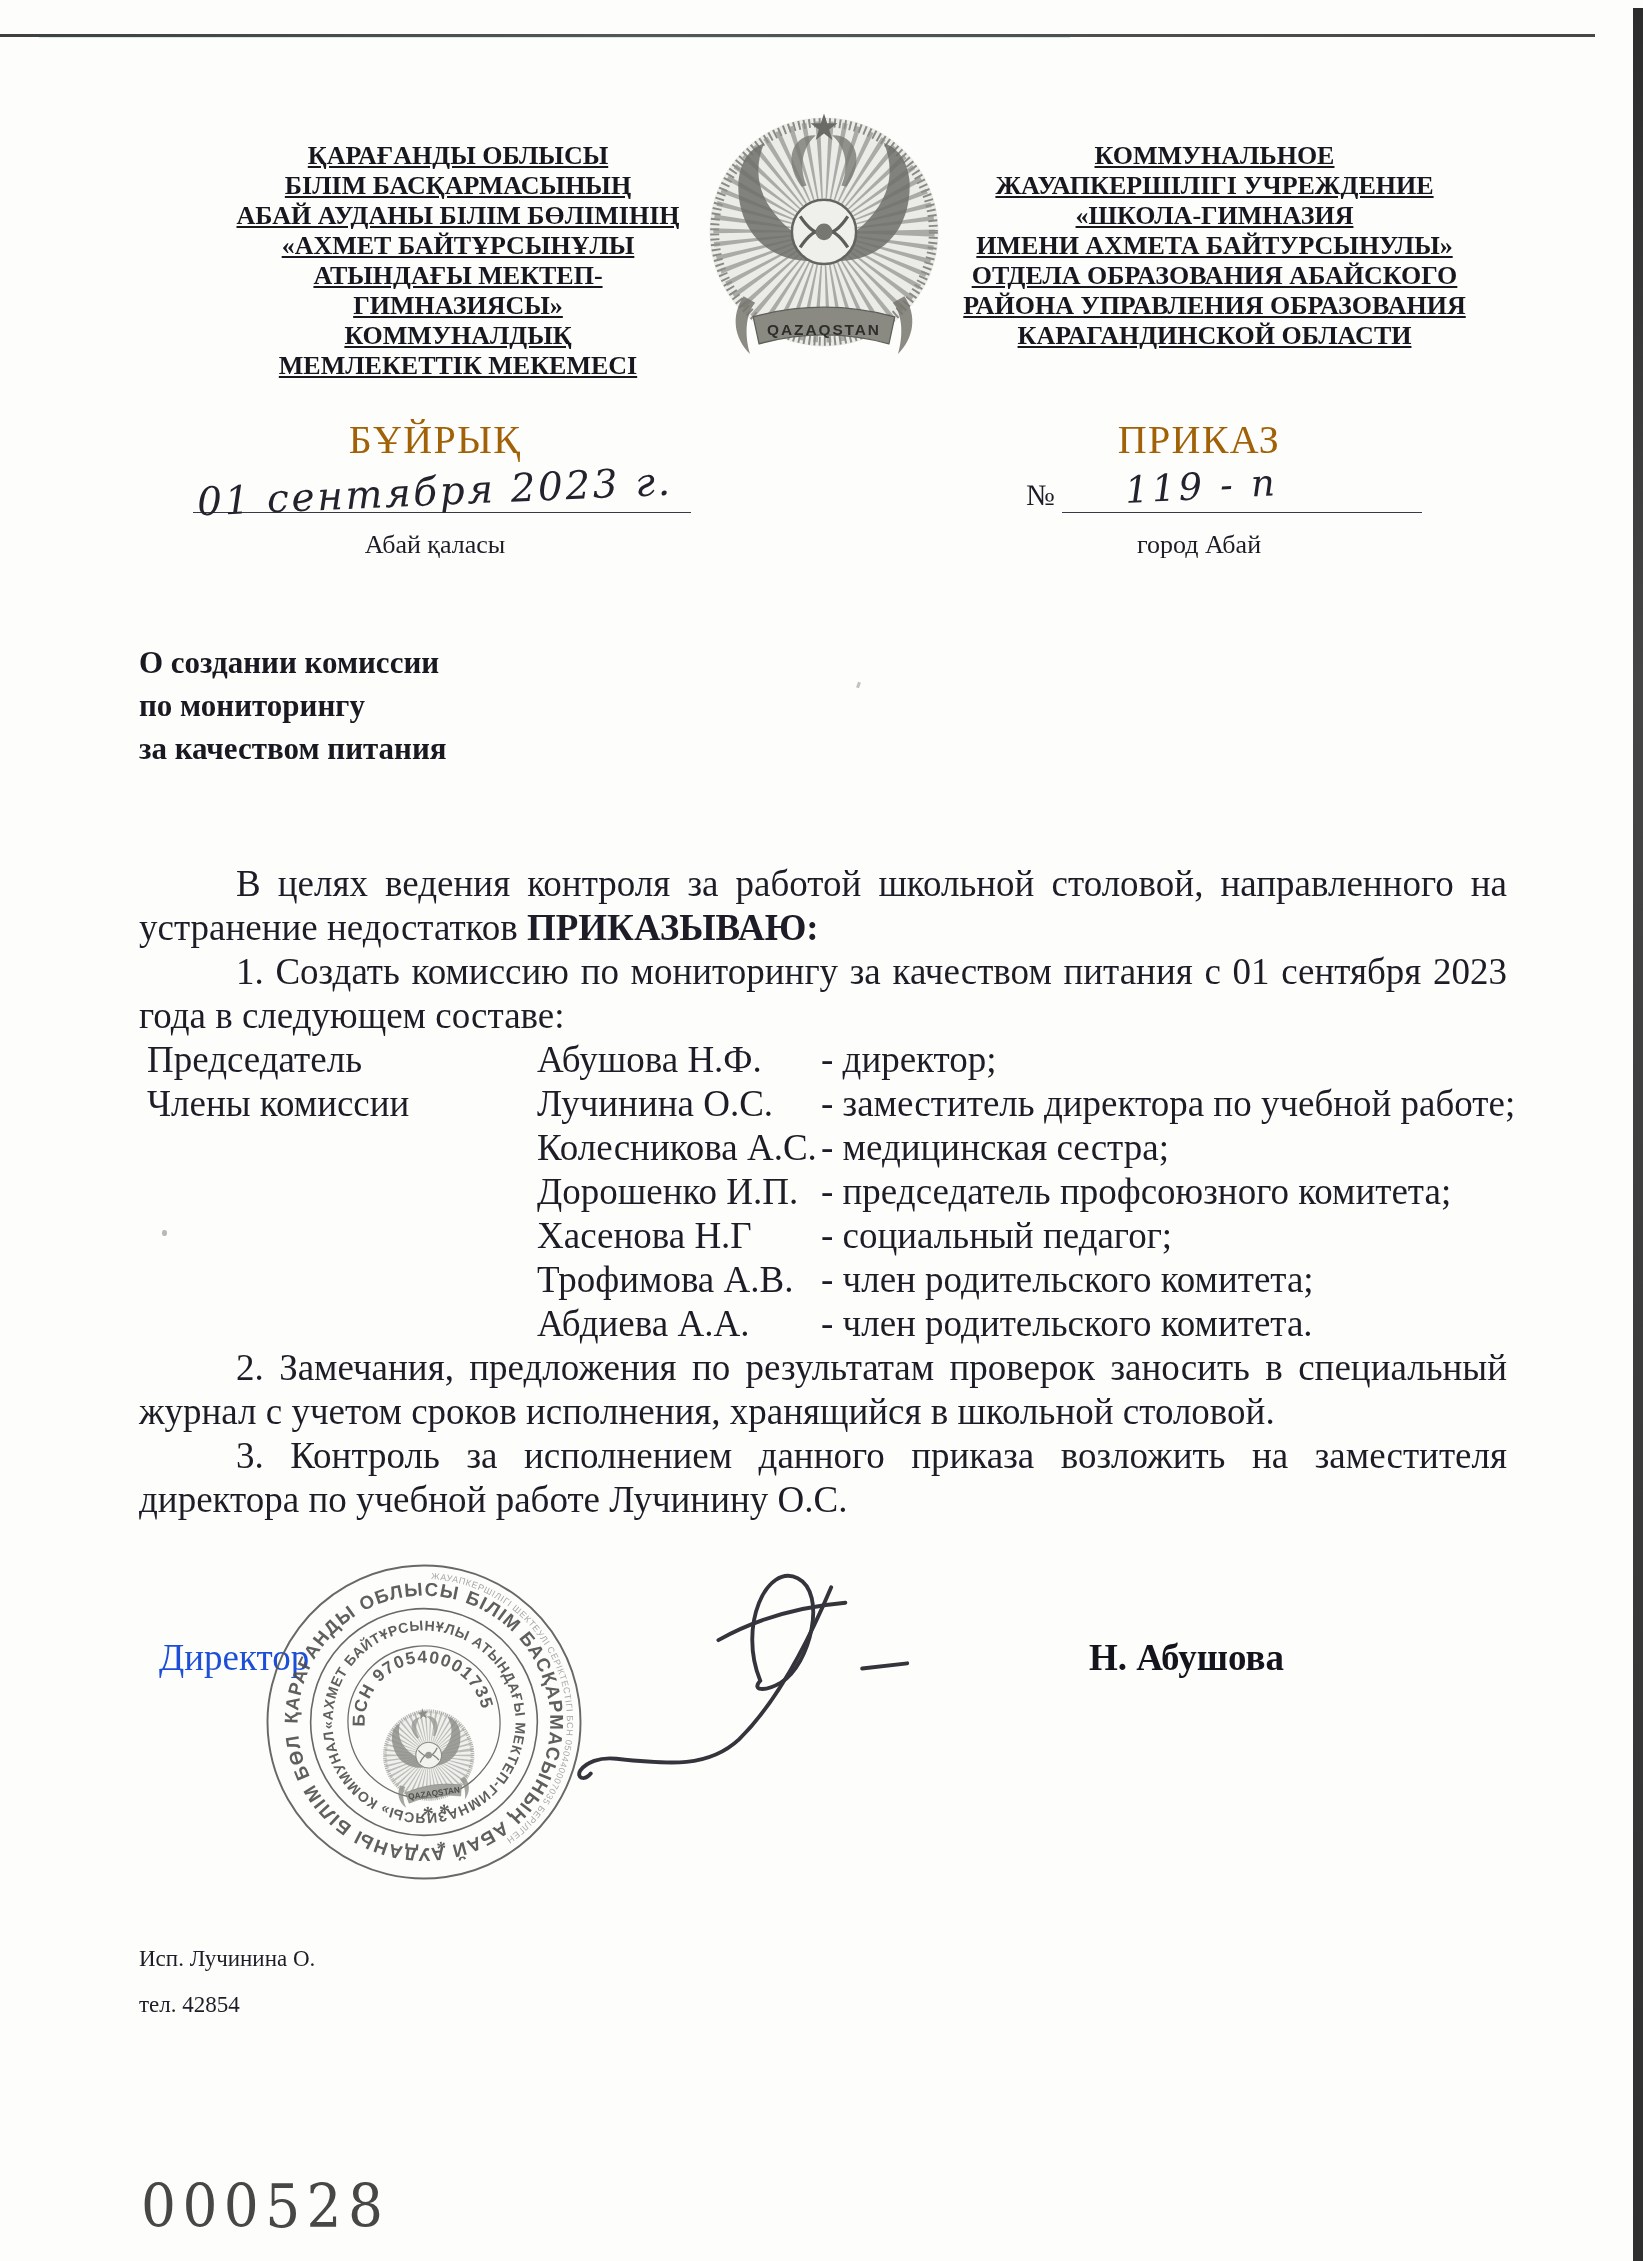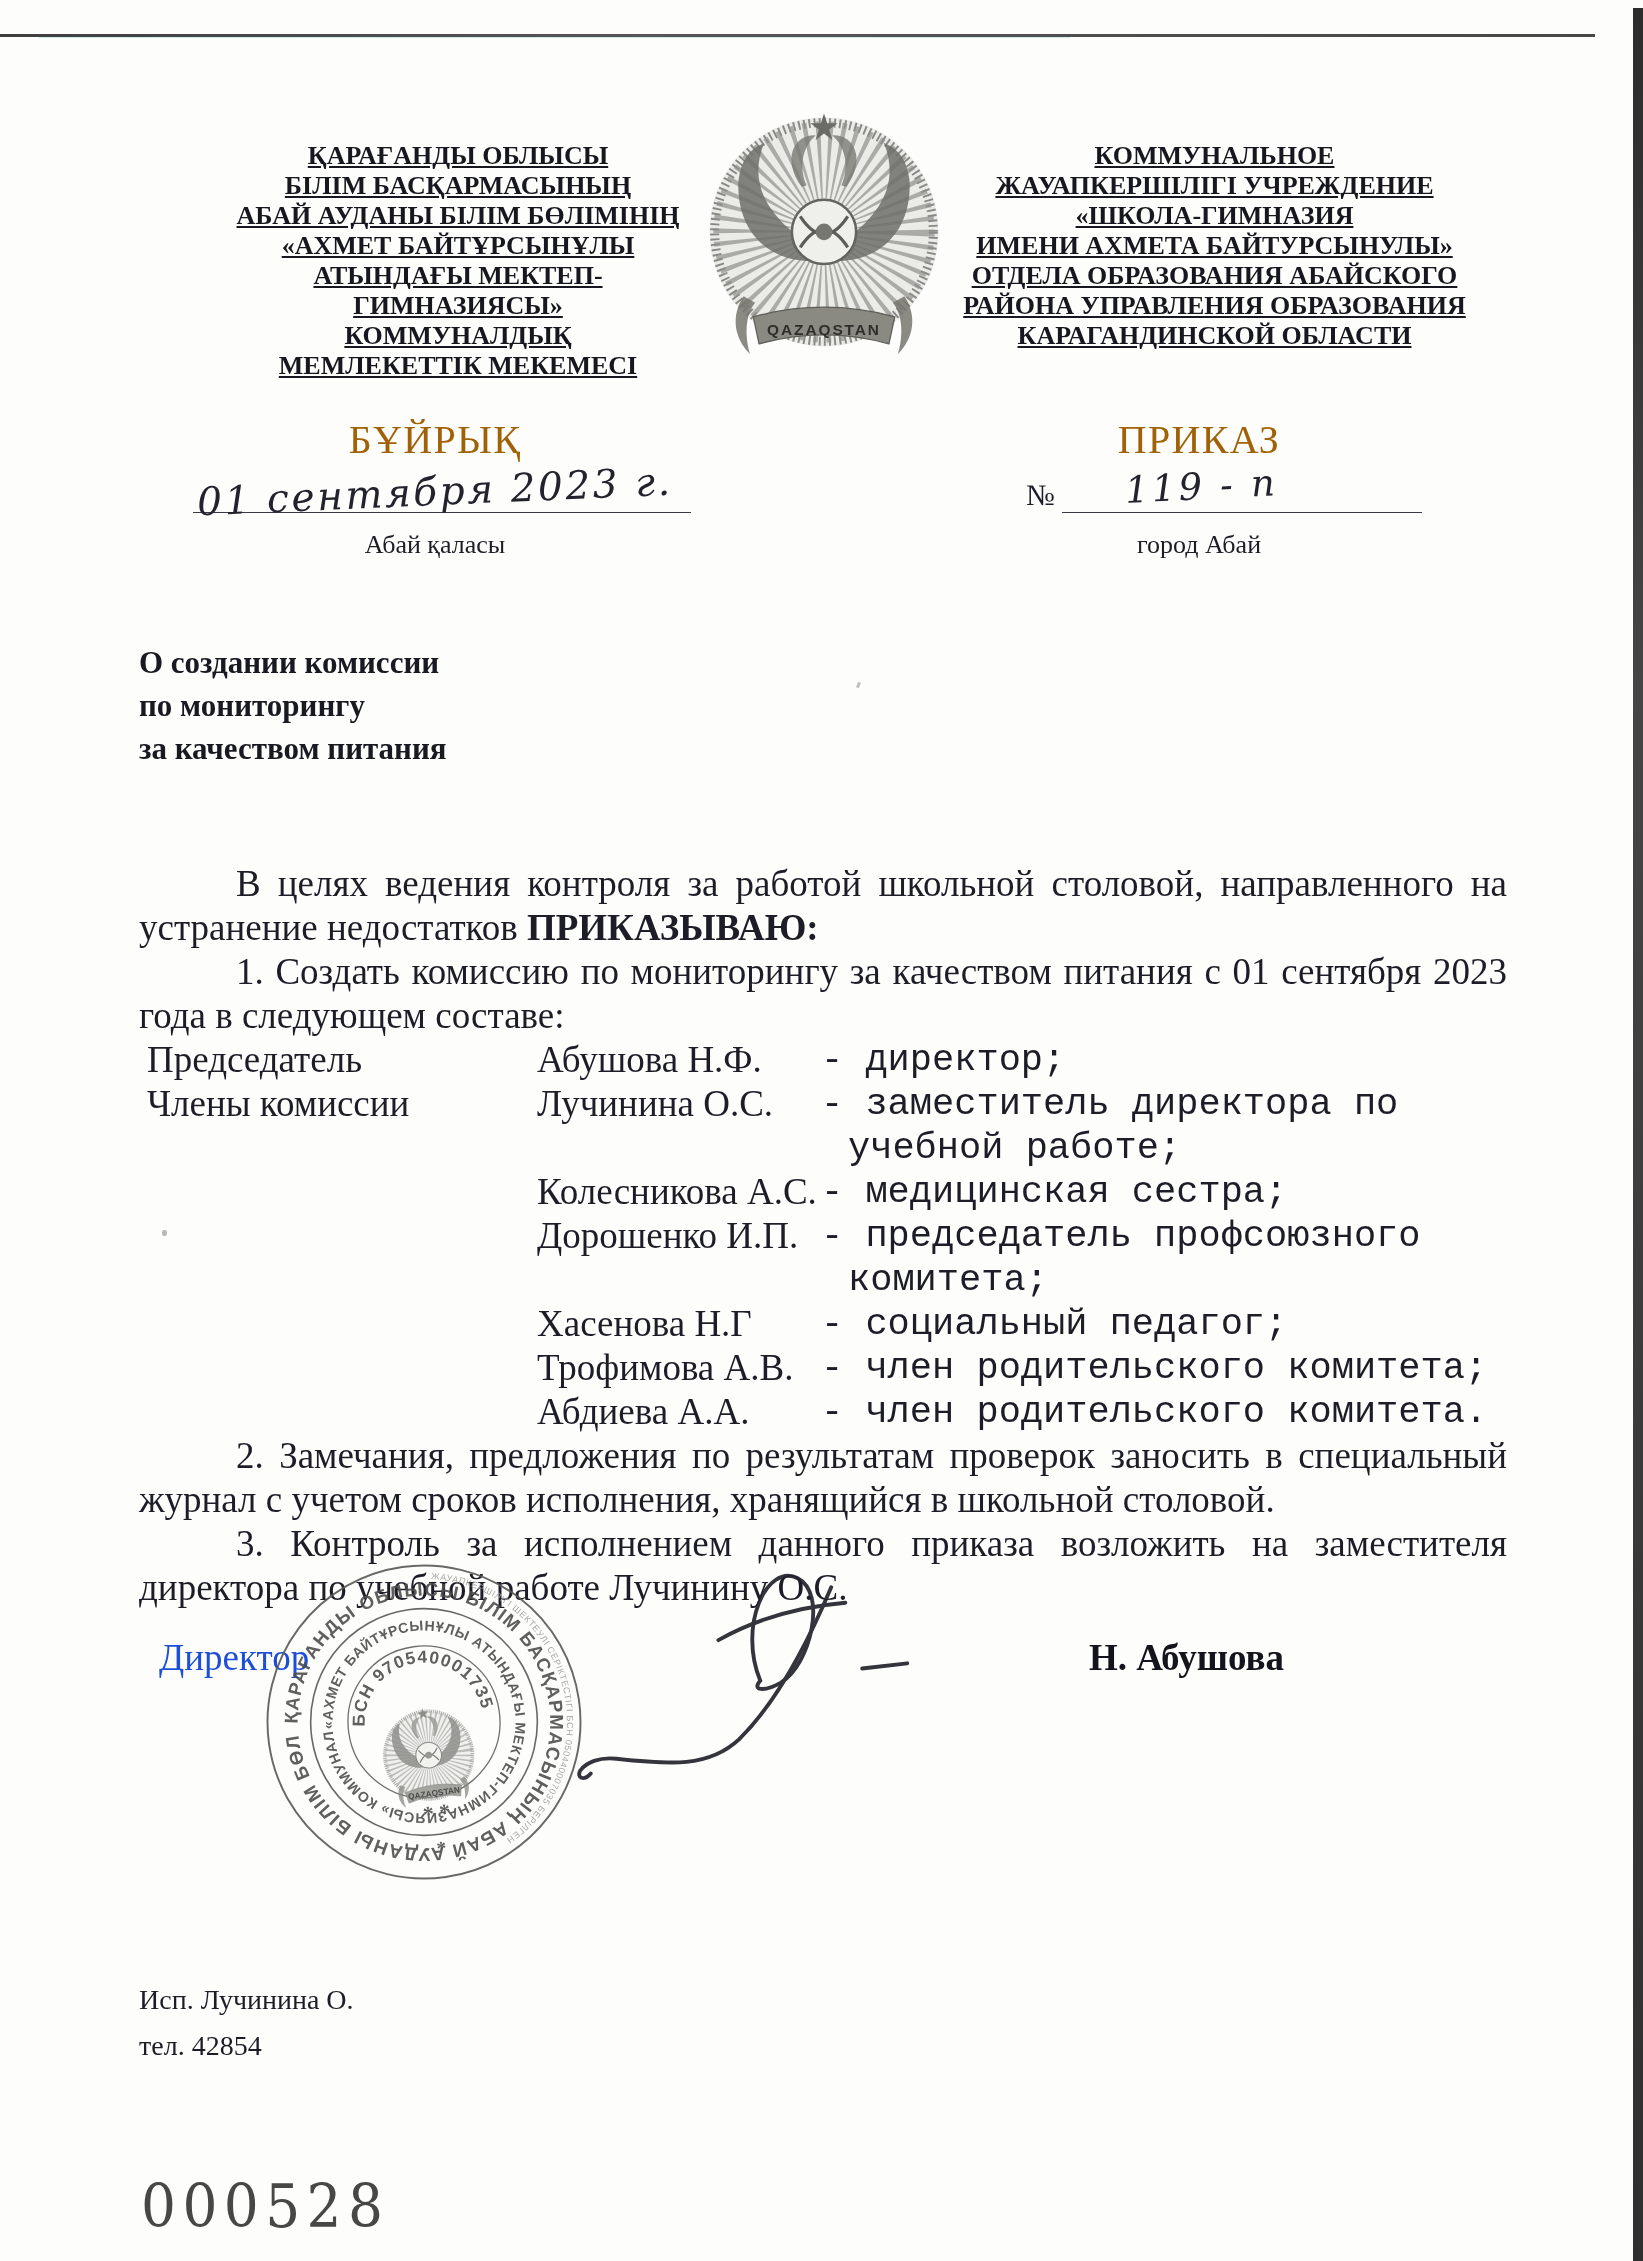--- a/index.html
+++ b/index.html
@@ -45,28 +45,28 @@
   .place-ru{left:980px;}
   
   .subject{position:absolute;left:139px;top:641px;font-weight:700;font-size:31px;line-height:43px;color:#191922;}
   
   .bodycol{position:absolute;left:139px;top:862px;width:1368px;font-size:37px;line-height:44px;}
   .para{margin:0;text-align:justify;text-indent:97px;}
   .para b{font-weight:700;}
   .crow{position:relative;text-align:left;margin-left:8px;}
   .c-label{position:absolute;left:0;top:0;}
   .c-name{position:absolute;left:390px;top:0;}
-  .c-role{display:block;margin-left:674px;width:704px;padding-left:27px;text-indent:-27px;font-family:Liberation Mono, monospace;}
+  .c-role{display:block;margin-left:674px;width:704px;padding-left:27px;text-indent:-27px;}
   
   .sig-post{position:absolute;left:139px;top:1636px;font-weight:400;font-size:37px;color:#1d4ed8;margin-left:20px;}
   .sig-name{position:absolute;left:1089px;top:1636px;font-weight:700;font-size:37px;color:#14141c;}
   .stamp-svg{position:absolute;left:263px;top:1561px;opacity:.9;}
   .sign-svg{position:absolute;left:554px;top:1542px;}
   
-  .executor{position:absolute;left:139px;top:1977px;font-size:28px;line-height:46px;}
+  .executor{position:absolute;left:139px;top:1936px;font-size:23px;line-height:46px;}
   .docnum{position:absolute;left:141px;top:2174px;font-family:"DejaVu Serif",serif;font-size:55px;letter-spacing:6.4px;color:#2e2e2e;transform:scaleY(1.08);opacity:.88;}
 </style>
 </head>
 <body>
 
 <div class="page">
 
   <svg width="0" height="0" style="position:absolute" aria-hidden="true">
     <defs>
       <g id="kz-emblem">

